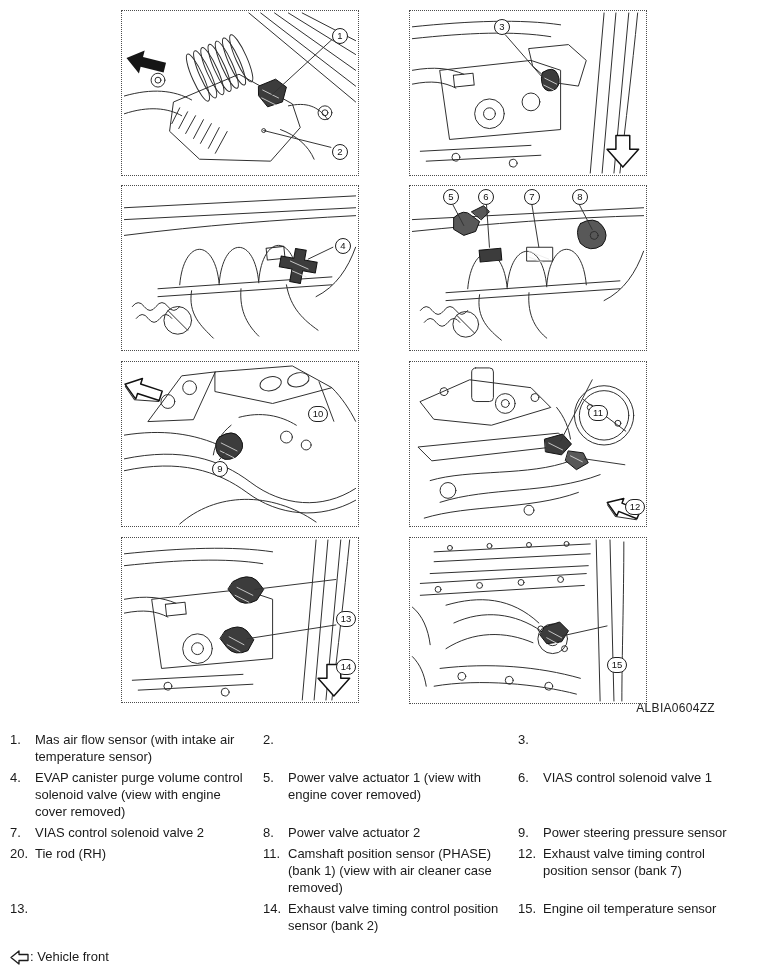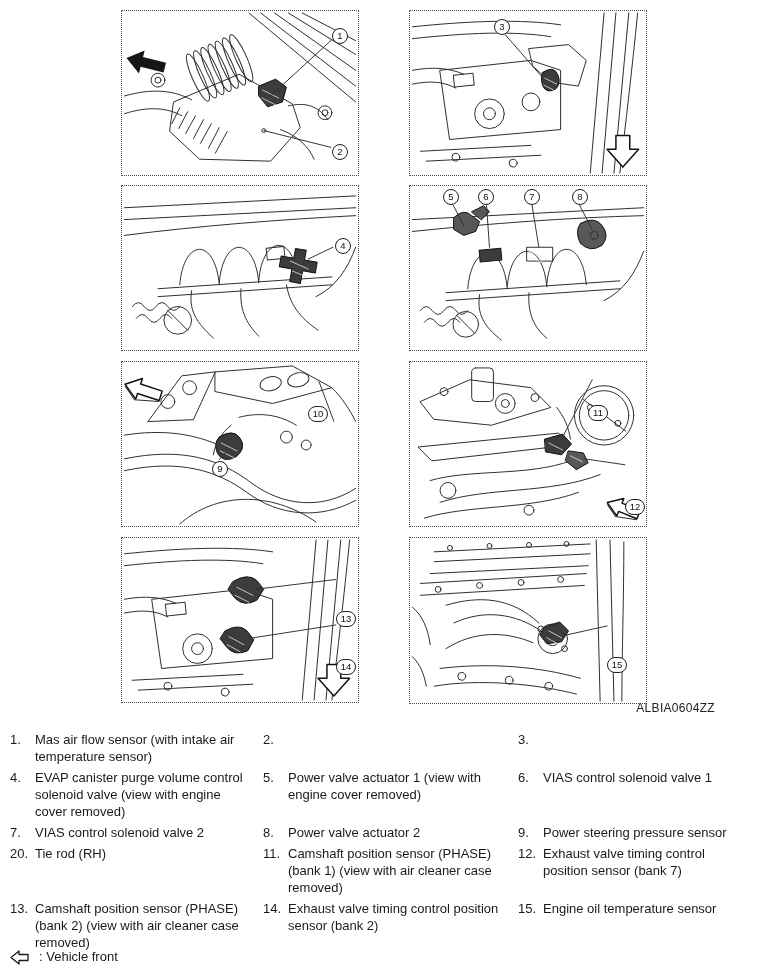--- a/index.html
+++ b/index.html
@@ -37,21 +37,21 @@
     display:grid;grid-template-columns:253px 255px 1fr;row-gap:4px;
   }
   .li{
     display:grid;grid-template-columns:27px 1fr;
     font-size:13px;line-height:17px;padding-right:10px;box-sizing:border-box;
   }
   .li .n{padding-left:2px;}
   
   .note{
     position:absolute;left:10px;top:949px;display:flex;align-items:center;
-    gap:9px;font-size:13px;line-height:16px;
+    font-size:13px;line-height:16px;
   }
   .note svg{display:block;}
 </style>
 </head>
 <body>
 
 <div class="panel" style="left:121px;top:10px;">
   <svg class="art" viewBox="0 0 238 166">
     <path d="M128,2 L236,92 M140,2 L236,76 M154,2 L236,60 M168,2 L236,44 M182,2 L236,30"></path>
     <path d="M2,86 C30,78 52,80 70,90 M2,104 C26,96 46,98 60,106"></path>
@@ -304,21 +304,20 @@
   <div class="li">
       <span class="n">11.</span>
       <span>Camshaft position sensor (PHASE) (bank 1) (view with air cleaner case removed)</span>
     </div>
   <div class="li">
       <span class="n">12.</span>
       <span>Exhaust valve timing control position sensor (bank 7)</span>
     </div>
   <div class="li">
       <span class="n">13.</span>
-      <span>Camshaft position sensor (PHASE) (bank 2) (view with air cleaner case removed)</span>
     </div>
   <div class="li">
       <span class="n">14.</span>
       <span>Exhaust valve timing control position sensor (bank 2)</span>
     </div>
   <div class="li">
       <span class="n">15.</span>
       <span>Engine oil temperature sensor</span>
     </div>
 </div>

